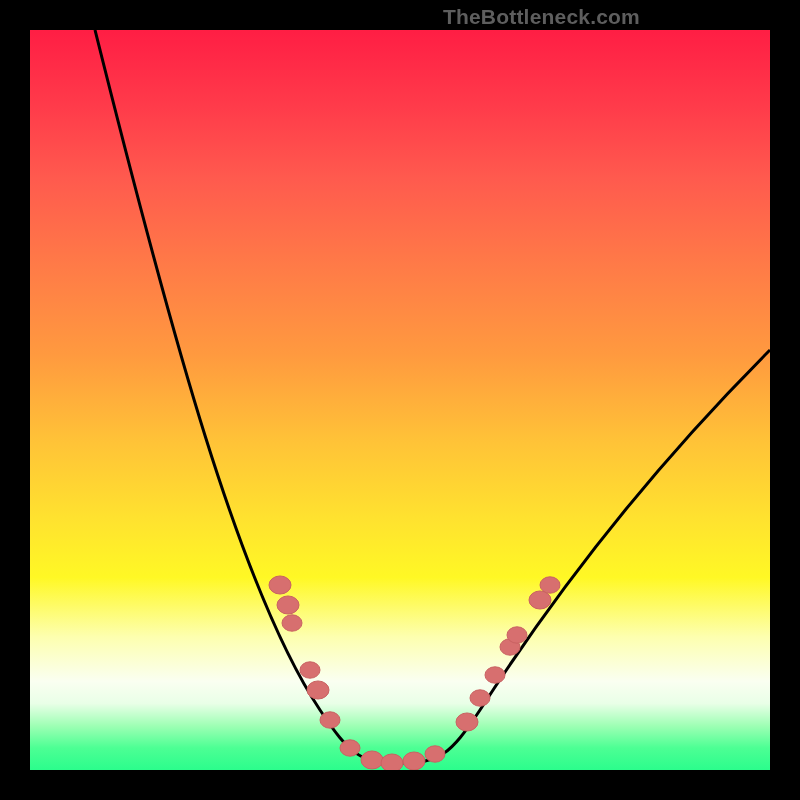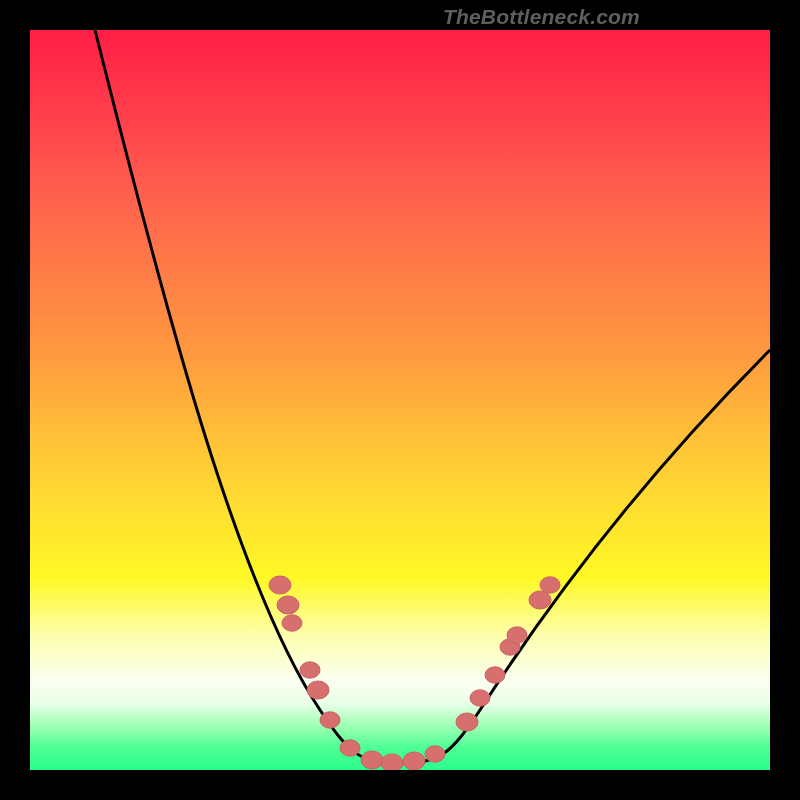--- a/index.html
+++ b/index.html
@@ -11,21 +11,20 @@
     background: #000;
     font-family: Arial, Helvetica, sans-serif;
   }
   .frame {
     position: absolute;
     left: 0;
     top: 0;
     width: 668px;
     height: 800px;
     background: #000;
-    font-style: italic;
   }
   .plot {
     position: absolute;
     left: 30px;
     top: 30px;
     width: 740px;
     height: 740px;
     
     background: linear-gradient(
       to bottom,

